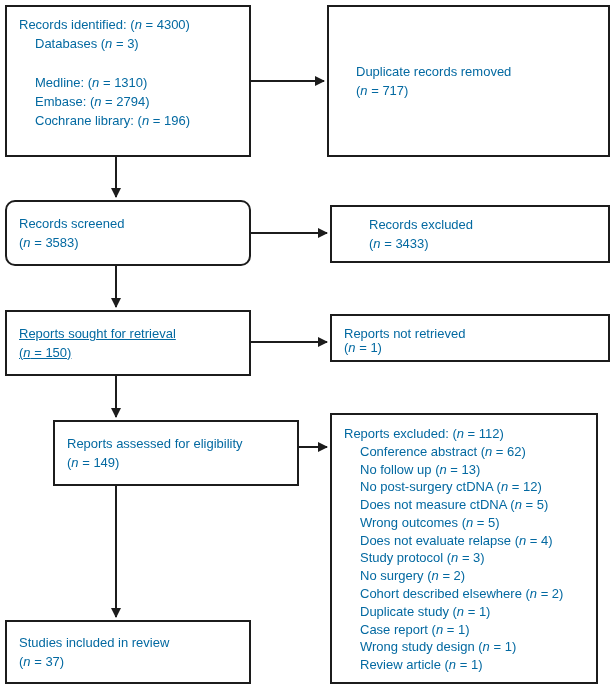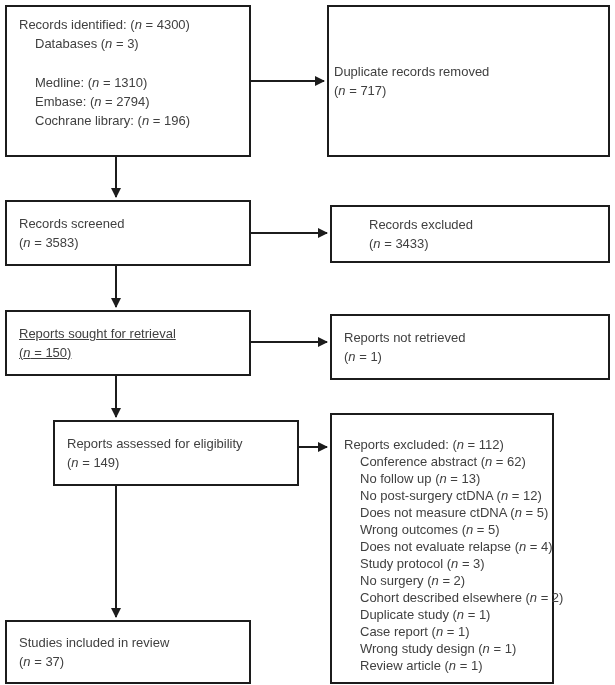--- a/index.html
+++ b/index.html
@@ -6,21 +6,21 @@
     margin: 0;
     padding: 0;
     background: #ffffff;
   }
   .page {
     position: relative;
     width: 615px;
     height: 685px;
     background: #ffffff;
     font-family: "Liberation Sans", "DejaVu Sans", sans-serif;
-    color: #404040;
+    color: #0369a1;
     overflow: hidden;
   }
   .arrows {
     position: absolute;
     left: 0;
     top: 0;
     width: 615px;
     height: 685px;
     pointer-events: none;
   }
@@ -35,27 +35,27 @@
     display: flex;
     flex-direction: column;
     justify-content: flex-start;
   }
   .box.v-center { justify-content: center; }
   .line { white-space: nowrap; min-height: 1em; }
   .line.indent { padding-left: 16px; }
   .line i { font-style: italic; }
 
   #box-identified       { left: 5px;   top: 5px;   width: 246px; height: 152px; }
-  #box-duplicates       { left: 327px; top: 5px;   width: 283px; height: 152px; padding-left: 5px; }
-  #box-screened         { left: 5px;   top: 200px; width: 246px; height: 66px; }
+  #box-duplicates       { left: 327px; top: 5px;   width: 283px; height: 152px; padding-left: 27px; }
+  #box-screened         { left: 5px;   top: 200px; width: 246px; height: 66px; border-radius: 10px; }
   #box-records-excluded { left: 330px; top: 205px; width: 280px; height: 58px; padding-left: 37px; }
   #box-sought           { left: 5px;   top: 310px; width: 246px; height: 66px; text-decoration: underline; }
-  #box-not-retrieved    { left: 330px; top: 314px; width: 280px; height: 66px; }
+  #box-not-retrieved    { left: 330px; top: 314px; width: 280px; height: 48px; justify-content: flex-end; }
   #box-assessed         { left: 5px;   top: 420px; width: 246px; height: 66px; margin-left: 48px; }
-  #box-reports-excluded { left: 330px; top: 413px; width: 224px; height: 271px; line-height: 18.3px; padding-top: 21px; }
+  #box-reports-excluded { left: 330px; top: 413px; width: 268px; height: 271px; line-height: 18.3px; padding-top: 10px; }
   #box-included         { left: 5px;   top: 620px; width: 246px; height: 64px; }
 </style>
 </head>
 <body>
 
 <div class="page">
 
   <svg class="arrows" viewBox="0 0 615 685" width="615" height="685" xmlns="http://www.w3.org/2000/svg" aria-hidden="true">
     <defs>
       <marker id="ah" markerUnits="userSpaceOnUse" markerWidth="11" markerHeight="11" refX="9" refY="5" orient="auto">

